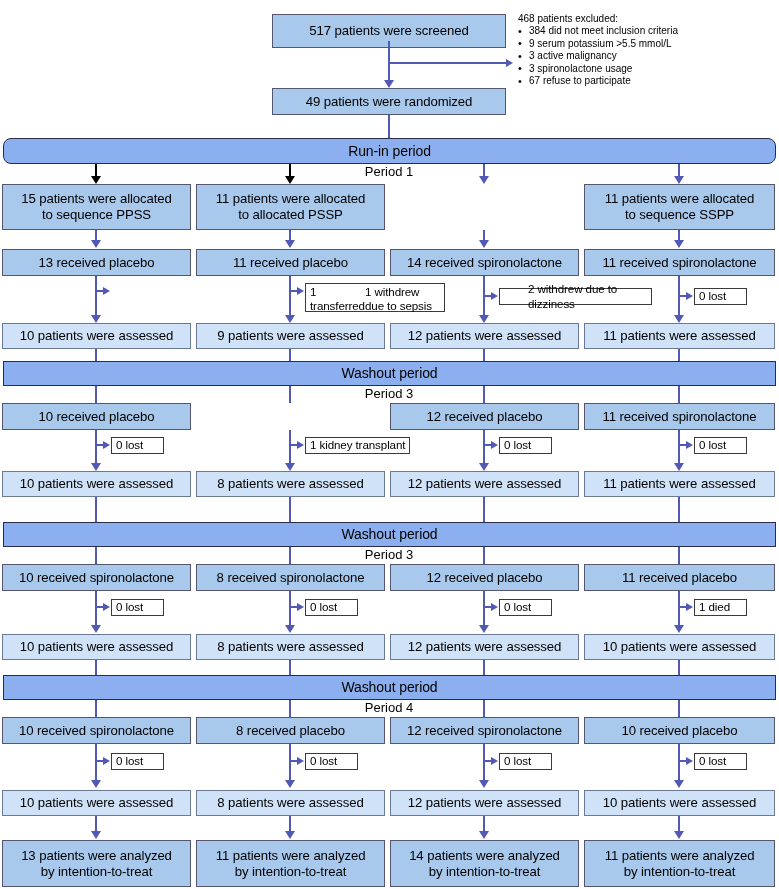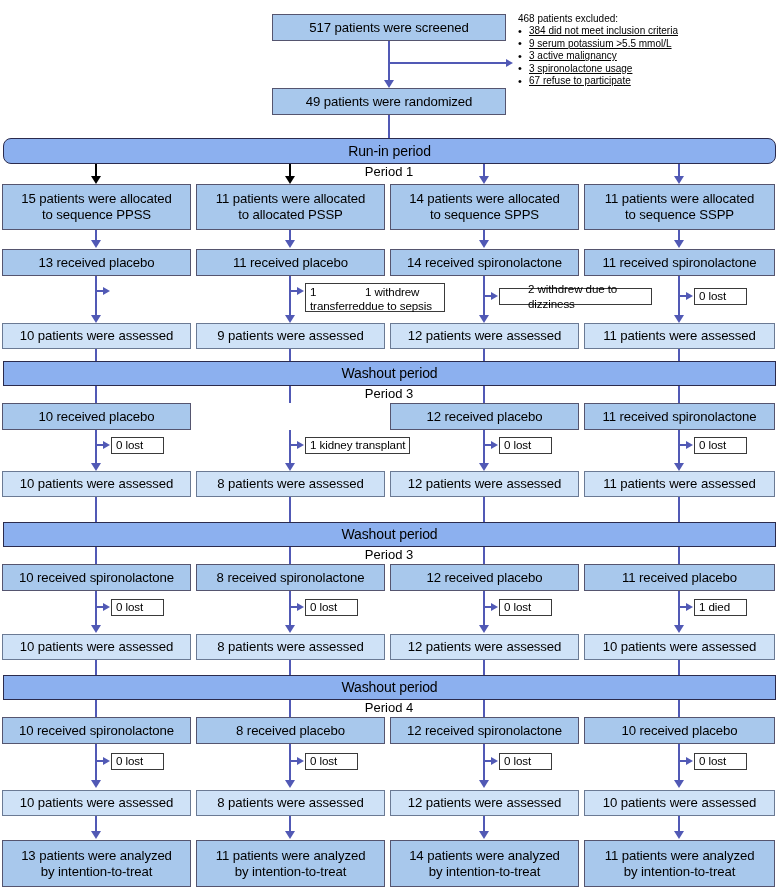--- a/index.html
+++ b/index.html
@@ -71,34 +71,33 @@
     color:#000;
     margin-top:12px;
   }
   #exclusions .ex-head{margin:0 0 2px 0;padding-left:2px;}
   #exclusions ul{margin:0;padding:0;list-style:none;}
   #exclusions li{
     position:relative;
     padding-left:13px;
     margin-bottom:2.5px;
     white-space:nowrap;
-    text-decoration:underline;
   }
   #exclusions li:before{
     content:"\2022";
     position:absolute;left:2px;top:-0.5px;
     font-size:11px;
   }
 </style>
 </head>
 <body>
 
 <div id="chart">
 
-  <div class="box b-mid" style="left:272px;top:14px;width:234px;height:27px;">
+  <div class="box b-mid" style="left:272px;top:14px;width:234px;height:34px;">
     <span>517 patients were screened</span>
   </div>
 
   <div class="vline" style="left:388px;top:41px;width:2px;height:41px;"></div>
   <div class="arrow-d" style="left:384px;top:80px;"></div>
 
   <div class="hline" style="left:388px;top:62px;width:120px;height:2px;"></div>
   <div class="arrow-r" style="left:506px;top:58.5px;"></div>
 
   <div class="box b-mid" style="left:272px;top:88px;width:234px;height:27px;">
@@ -137,24 +136,20 @@
   <div class="arrow-d" style="left:674px;top:176px;"></div>
 
   <div class="box b-alloc" style="left:2px;top:184px;width:189px;height:46px;flex-direction:column;">
     <span>15 patients were allocated</span>
     <span>to sequence PPSS</span>
   </div>
   <div class="box b-alloc" style="left:196px;top:184px;width:189px;height:46px;flex-direction:column;">
     <span>11 patients were allocated</span>
     <span>to allocated PSSP</span>
   </div>
-  <div class="box b-alloc" style="left:390px;top:184px;width:189px;height:46px;flex-direction:column;">
-    <span>14 patients were allocated</span>
-    <span>to sequence SPPS</span>
-  </div>
   <div class="box b-alloc" style="left:584px;top:184px;width:191px;height:46px;flex-direction:column;">
     <span>11 patients were allocated</span>
     <span>to sequence SSPP</span>
   </div>
 
   <div class="vline" style="left:95px;top:230px;width:2px;height:12px;"></div>
   <div class="arrow-d" style="left:91px;top:240px;"></div>
   <div class="vline" style="left:289px;top:230px;width:2px;height:12px;"></div>
   <div class="arrow-d" style="left:285px;top:240px;"></div>
   <div class="vline" style="left:483px;top:230px;width:2px;height:12px;"></div>

